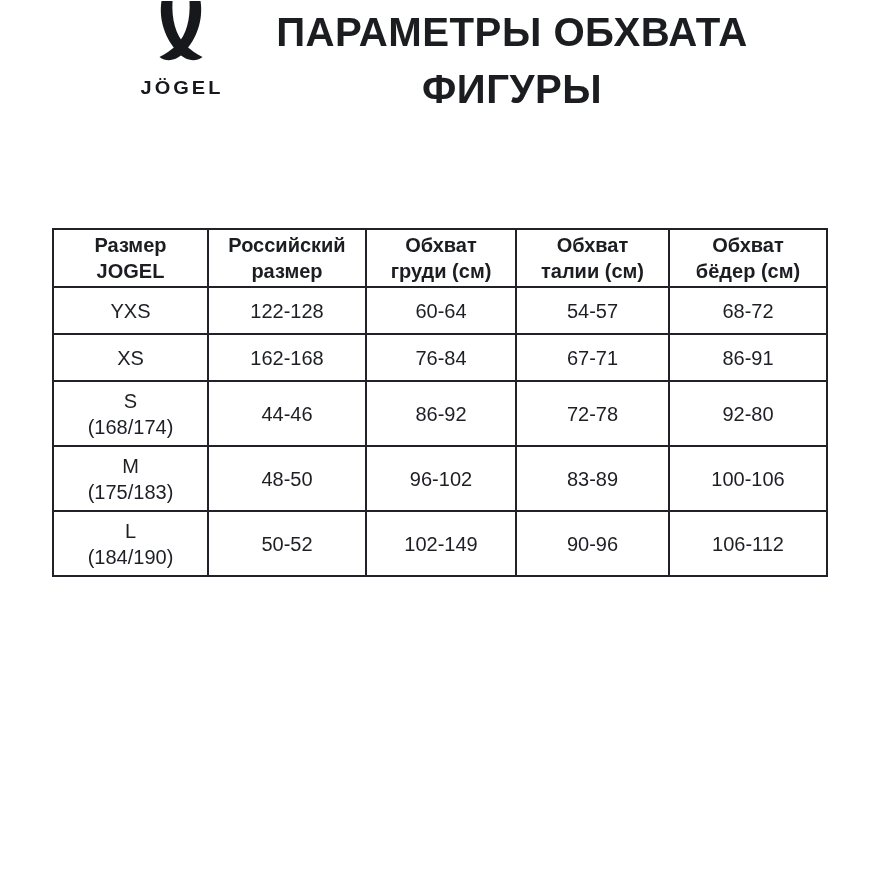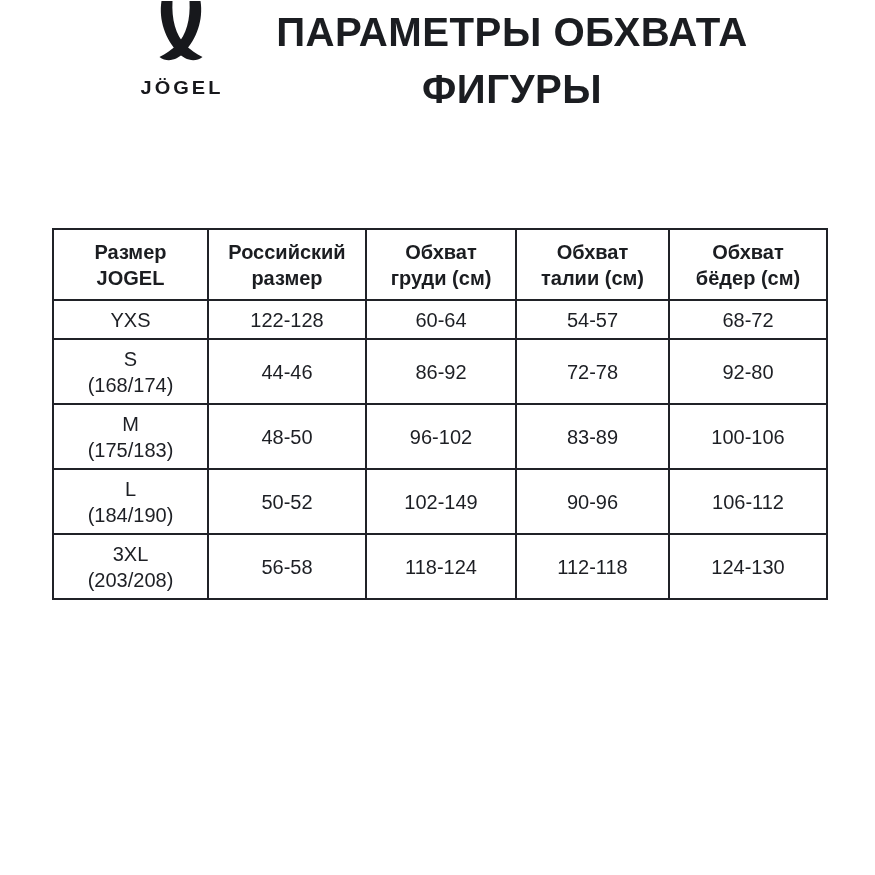--- a/index.html
+++ b/index.html
@@ -45,22 +45,22 @@
     padding: 0;
   }
   .size-chart th {
     font-weight: 700; font-size: 20px; line-height: 26px;
     color: #1b1d21;
   }
   .size-chart td {
     font-weight: 400; font-size: 20px; line-height: 26px;
     color: #1d1f24;
   }
-  .size-chart thead tr { height: 71px; }
-  .size-chart tr.row-sm { height: 39px; }
+  .size-chart thead tr { height: 58px; }
+  .size-chart tr.row-sm { height: 47px; }
   .size-chart tr.row-lg { height: 65px; }
 </style>
 </head>
 <body>
 
 <div class="page">
 
   <svg class="logo-emblem" viewBox="0 0 53 66" xmlns="http://www.w3.org/2000/svg" aria-hidden="true">
     <path fill="#17181c" d="M7,0 L18,0 C17,18 21,34 31,44 C35,48 42,53 48,56
                              C40,62 30,59 23,51 C11,38 4,19 7,0 Z"></path>
@@ -110,20 +110,30 @@
       <tr class="row-sm">
         <td>
           <div>YXS</div>
           <div></div>
         </td>
         <td>122-128</td>
         <td>60-64</td>
         <td>54-57</td>
         <td>68-72</td>
       </tr>
+      <tr class="row-sm">
+        <td>
+          <div>XS</div>
+          <div></div>
+        </td>
+        <td>162-168</td>
+        <td>76-84</td>
+        <td>67-71</td>
+        <td>86-91</td>
+      </tr>
       <tr class="row-lg">
         <td>
           <div>S</div>
           <div>(168/174)</div>
         </td>
         <td>44-46</td>
         <td>86-92</td>
         <td>72-78</td>
         <td>92-80</td>
       </tr>
@@ -140,25 +150,15 @@
       <tr class="row-lg">
         <td>
           <div>L</div>
           <div>(184/190)</div>
         </td>
         <td>50-52</td>
         <td>102-149</td>
         <td>90-96</td>
         <td>106-112</td>
       </tr>
-      <tr class="row-lg">
-        <td>
-          <div>3XL</div>
-          <div>(203/208)</div>
-        </td>
-        <td>56-58</td>
-        <td>118-124</td>
-        <td>112-118</td>
-        <td>124-130</td>
-      </tr>
     </tbody>
   </table>
 </div>
 
 </body></html>

